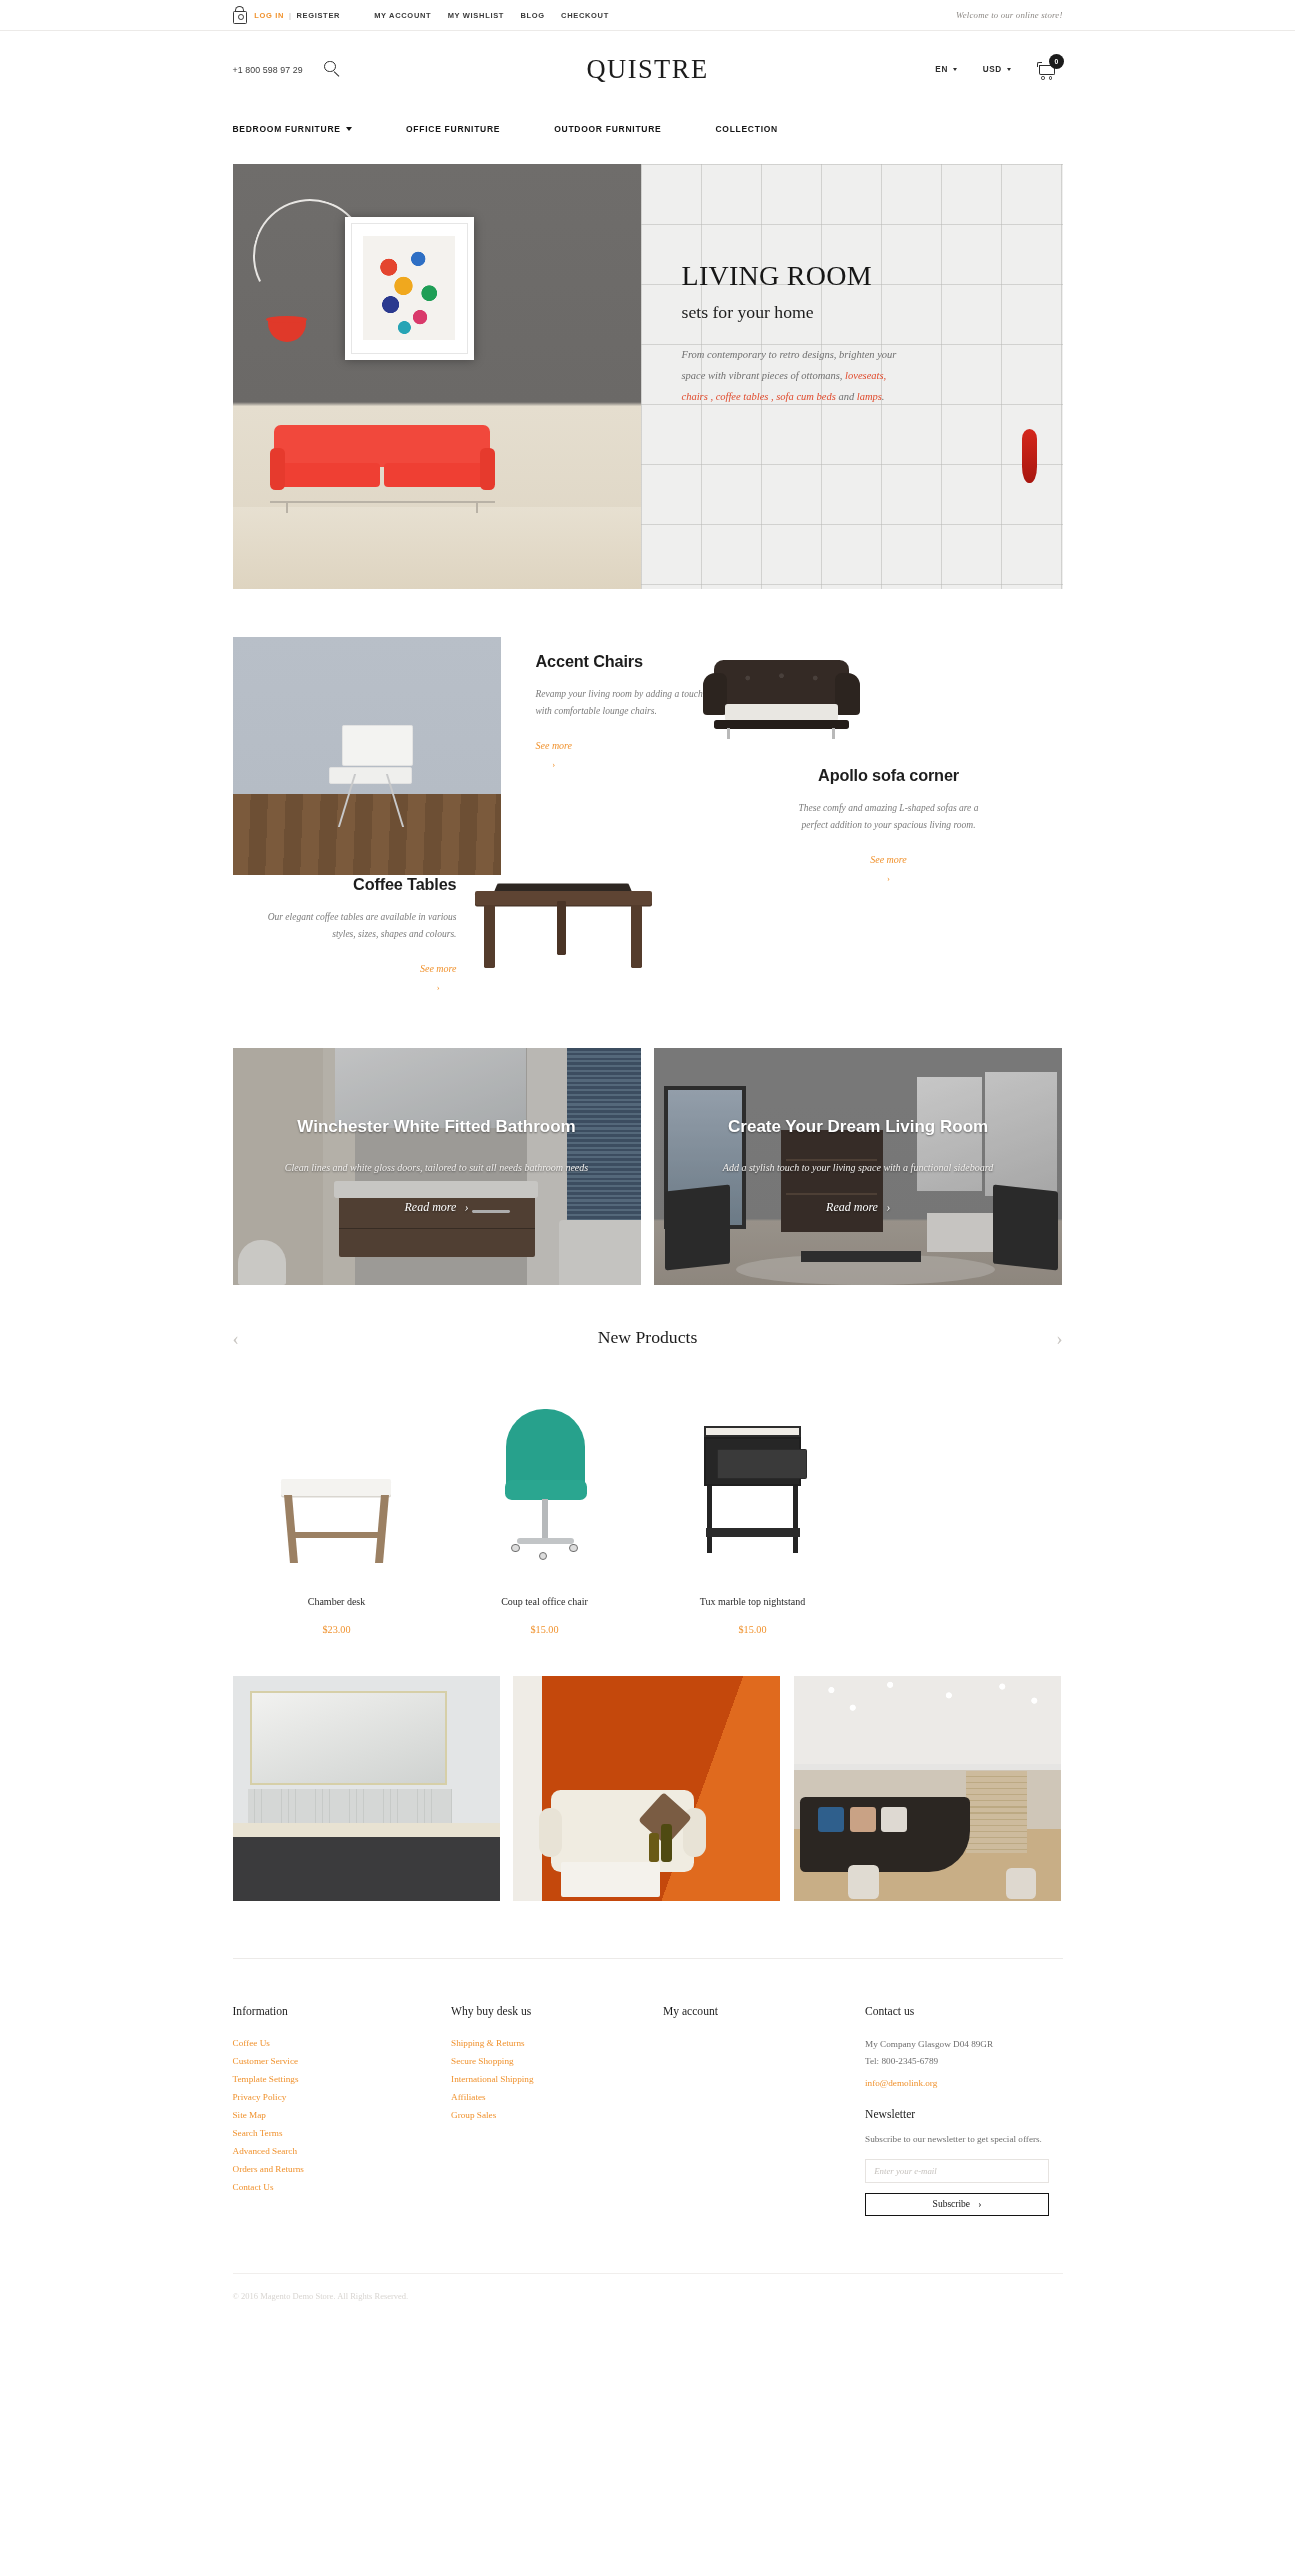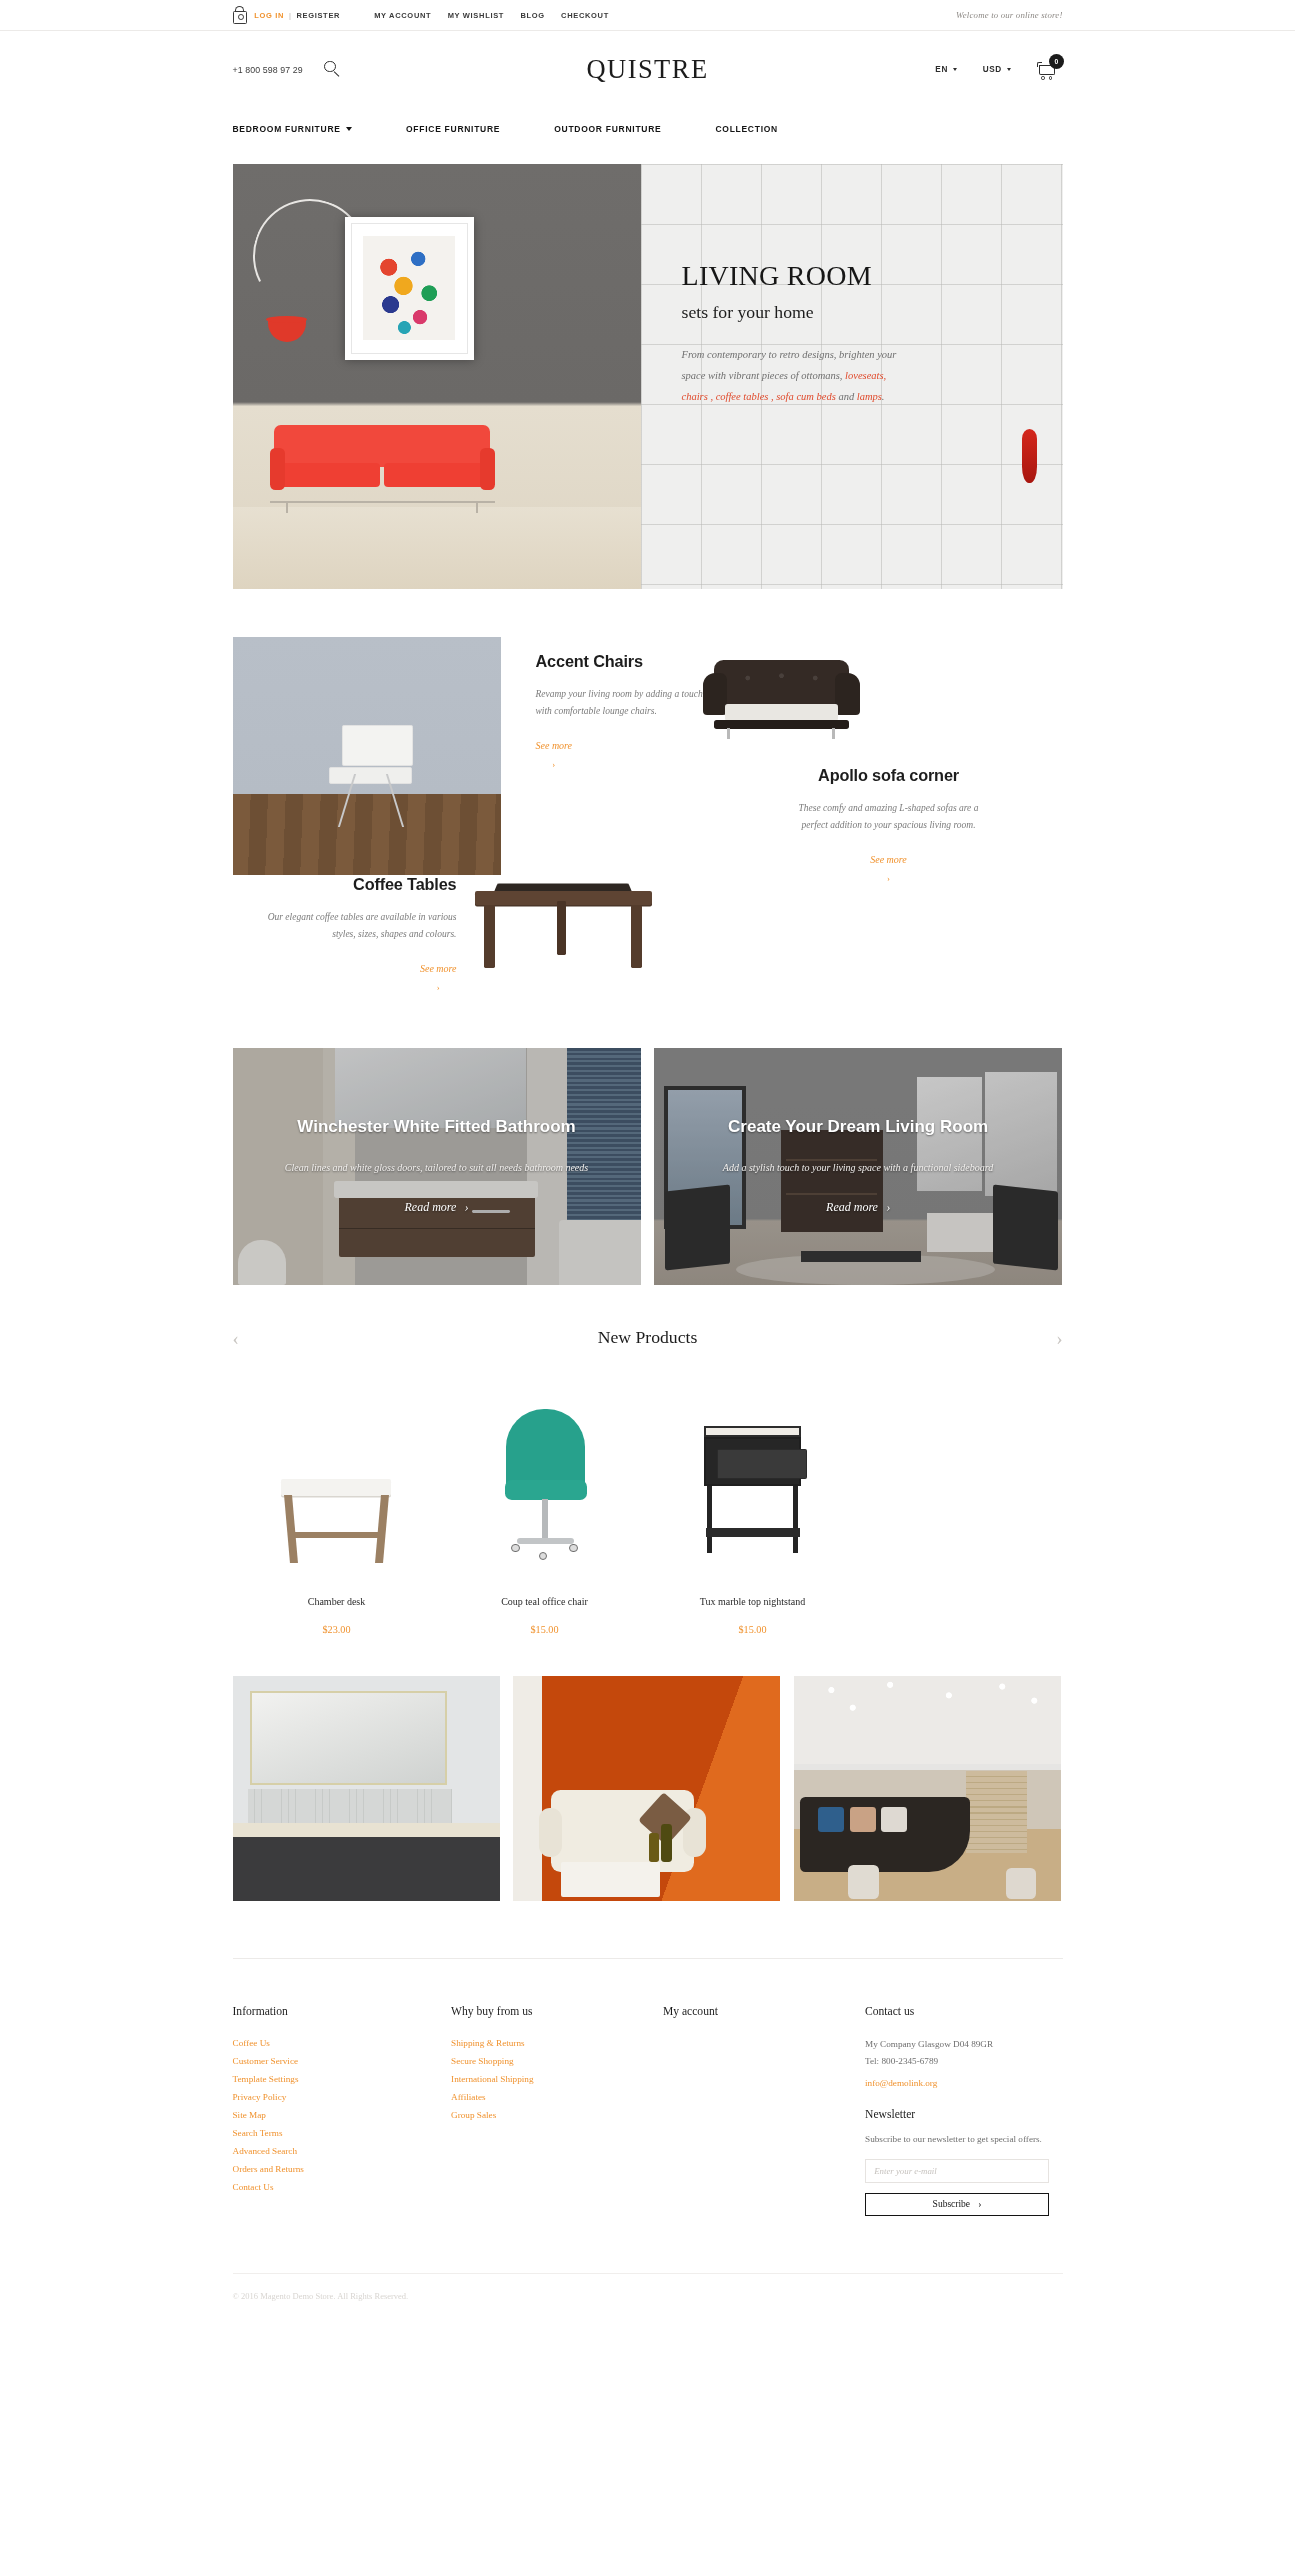--- a/index.html
+++ b/index.html
@@ -725,21 +725,21 @@
       <li><a class="flink" href="#">Privacy Policy</a></li>
       <li><a class="flink" href="#">Site Map</a></li>
       <li><a class="flink" href="#">Search Terms</a></li>
       <li><a class="flink" href="#">Advanced Search</a></li>
       <li><a class="flink" href="#">Orders and Returns</a></li>
       <li><a class="flink" href="#">Contact Us</a></li>
     </ul>
   </div>
 
   <div class="fcol c2">
-    <div class="fhead">Why buy from us</div>
+    <div class="fhead">Why buy desk us</div>
     <ul class="flist">
       <li><a class="flink" href="#">Shipping &amp; Returns</a></li>
       <li><a class="flink" href="#">Secure Shopping</a></li>
       <li><a class="flink" href="#">International Shipping</a></li>
       <li><a class="flink" href="#">Affiliates</a></li>
       <li><a class="flink" href="#">Group Sales</a></li>
     </ul>
   </div>
 
   <div class="fcol c3">

